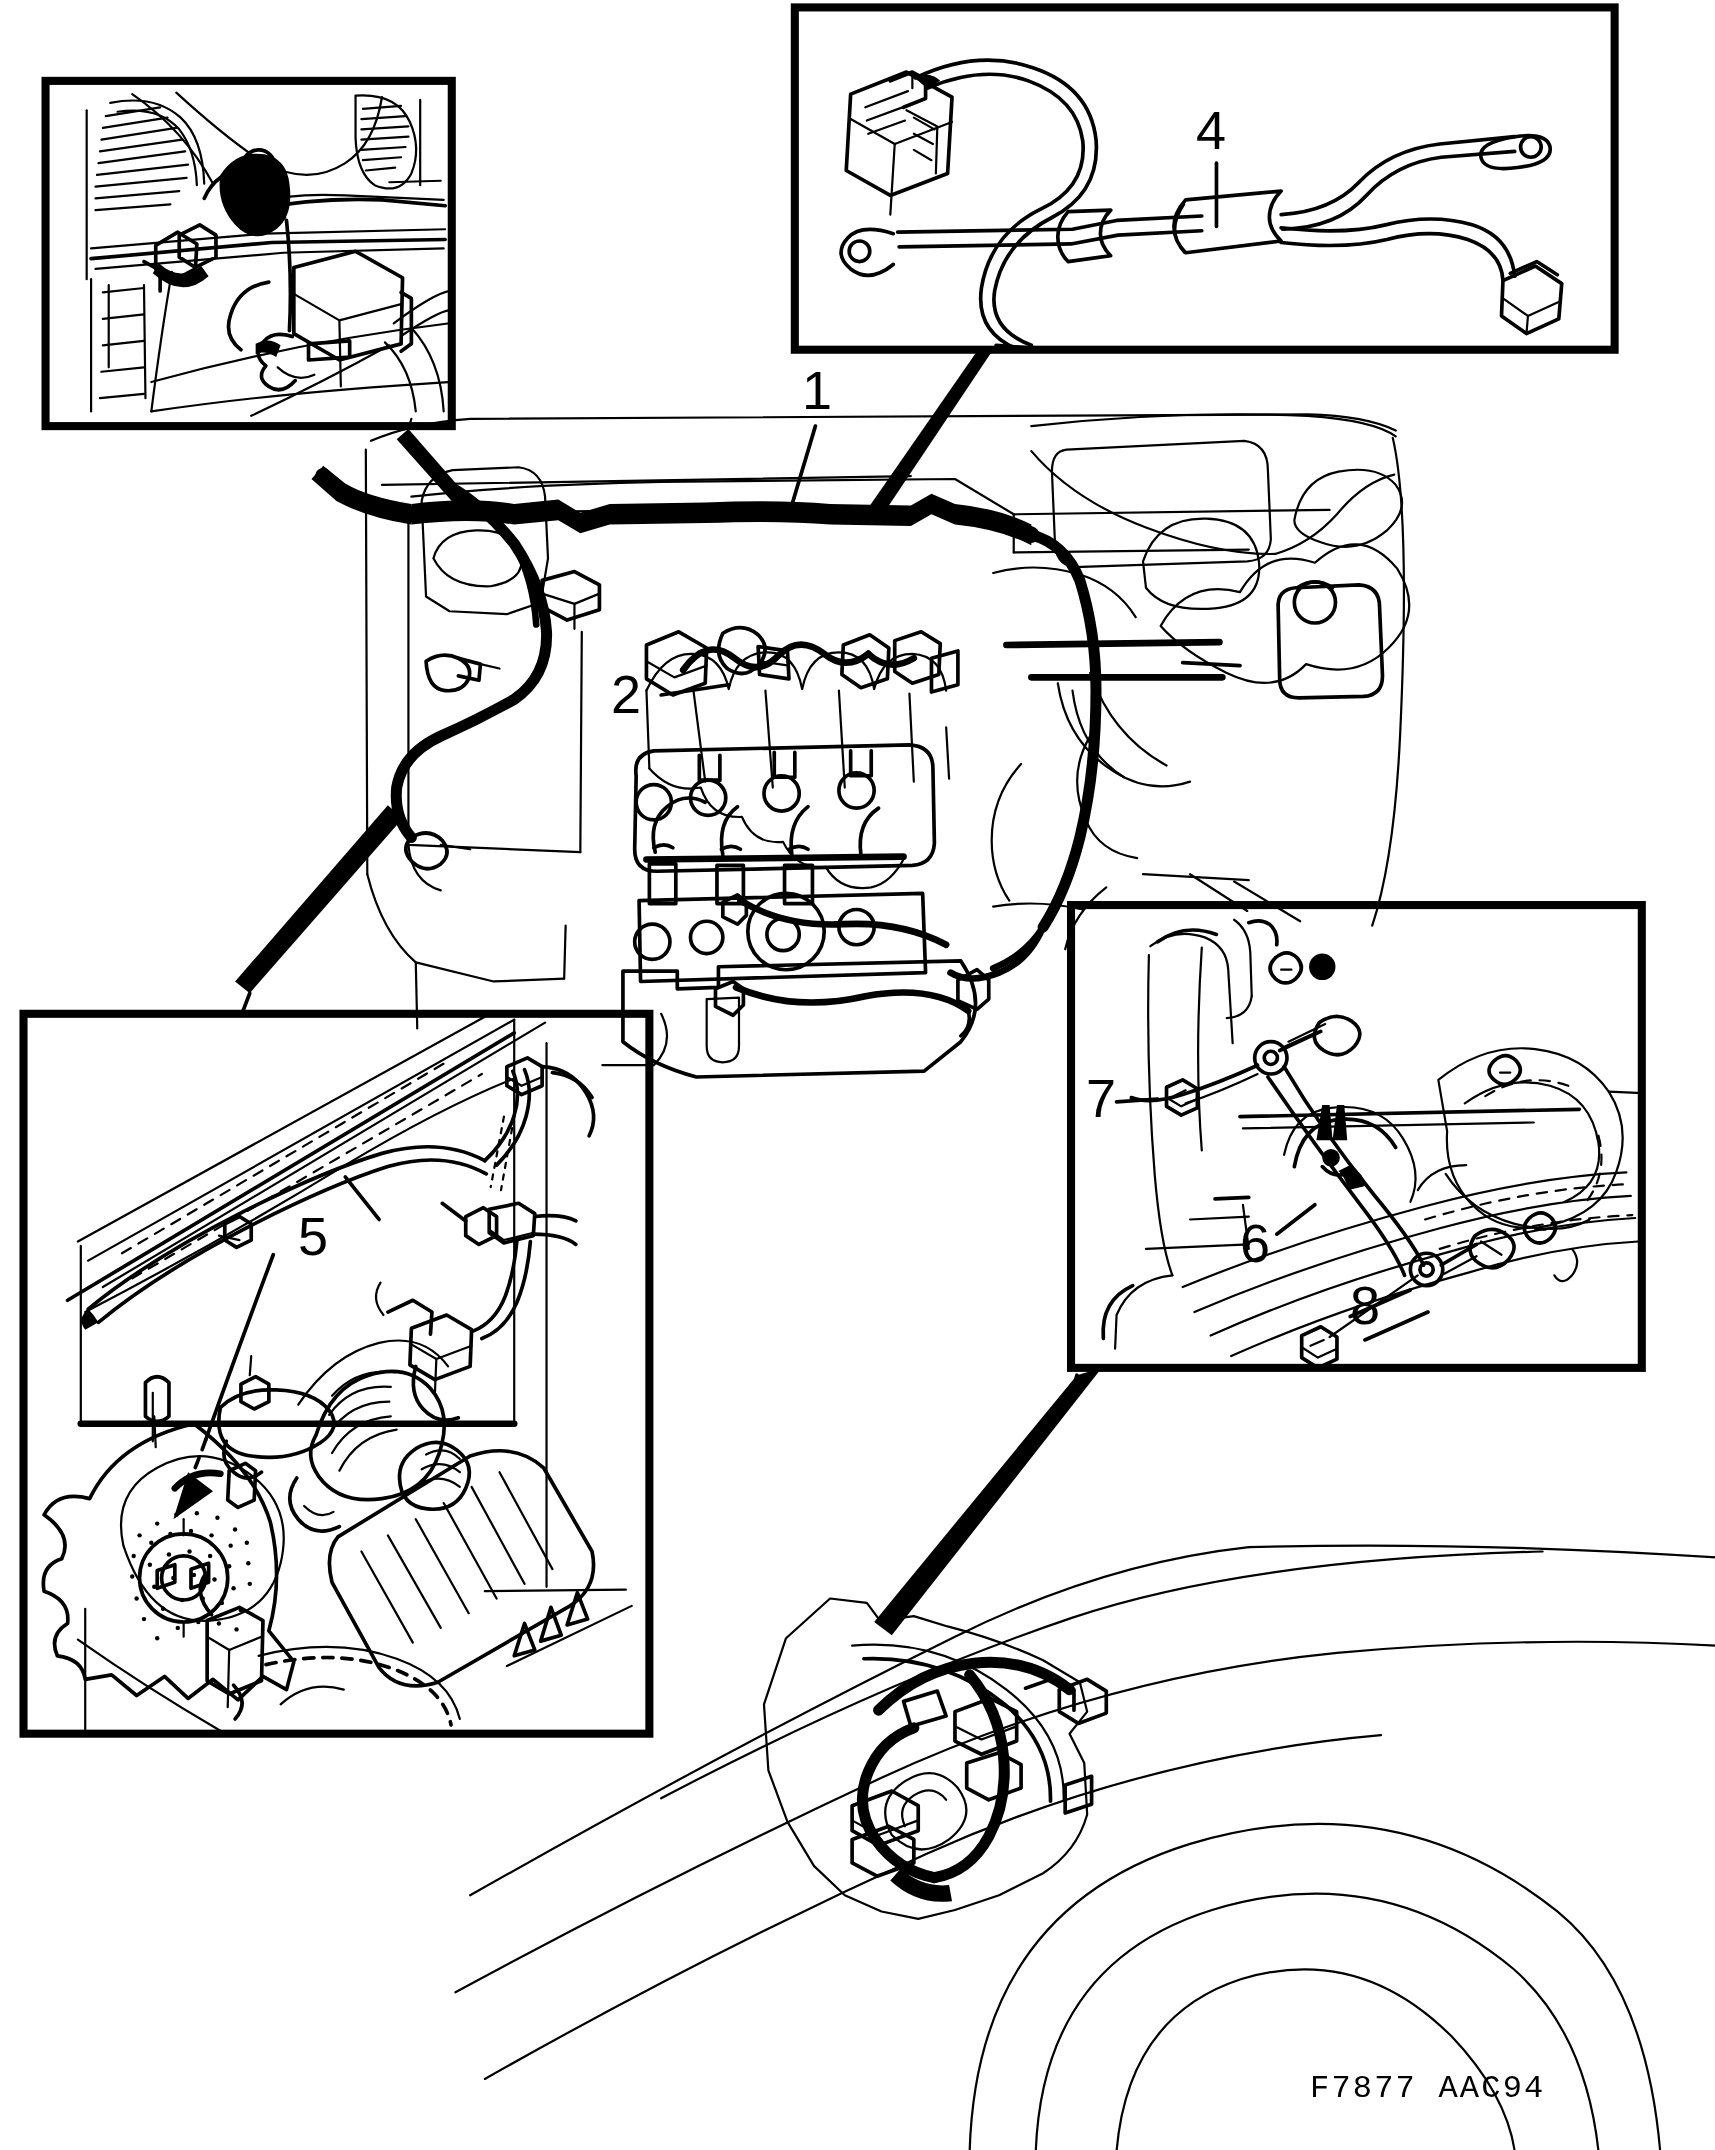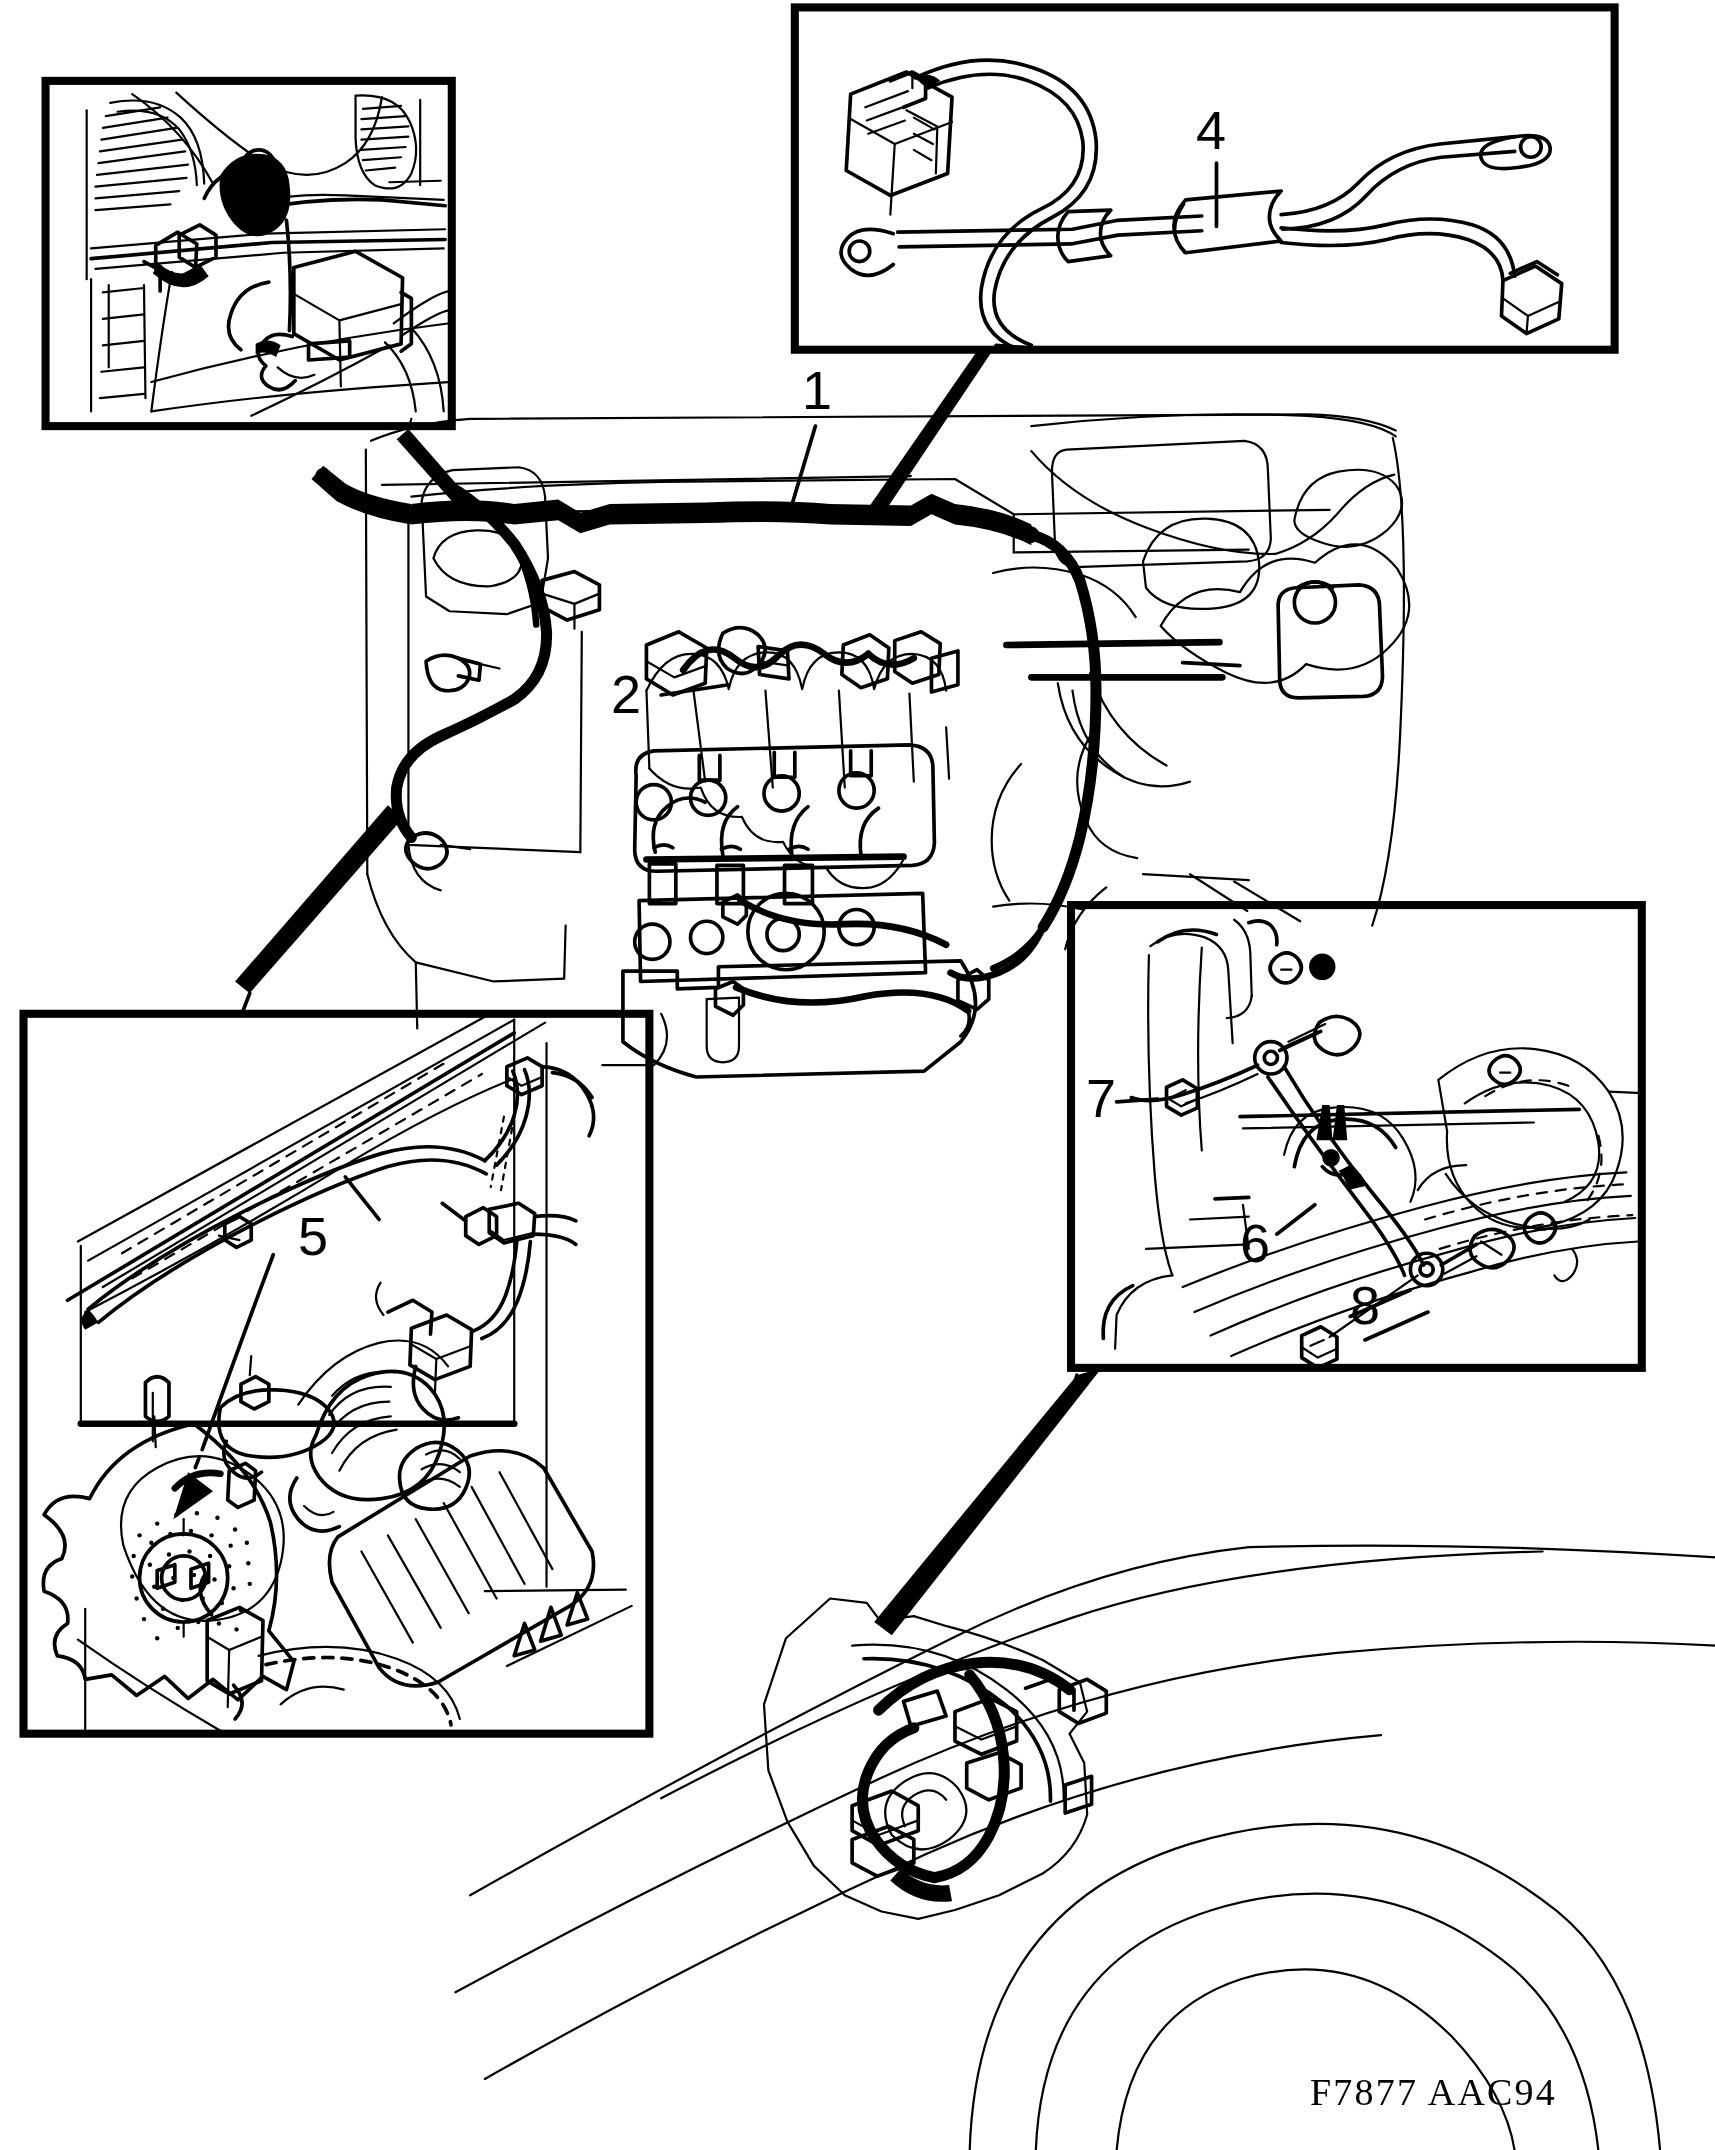--- a/index.html
+++ b/index.html
@@ -23,22 +23,22 @@
   .dashs{stroke-dasharray:7 9;}
   .callout{
     position:absolute;
     font-family:"Liberation Sans","DejaVu Sans",sans-serif;
     font-size:54px;line-height:1;font-weight:400;color:#000;
     letter-spacing:0px;
     -webkit-font-smoothing:none;
   }
   #caption{
     position:absolute;left:1310px;top:2070px;
-    font-family:Liberation Serif, serif;
-    font-size:38px;letter-spacing:2.2px;color:#000;white-space:nowrap;
+    font-family:Liberation Mono, monospace;
+    font-size:32px;letter-spacing:2.2px;color:#000;white-space:nowrap;
   }
 </style>
 </head>
 <body>
 
 <div id="sheet">
 
   <svg class="layer" viewBox="0 0 2336 2928">
 
     <path class="ln t1" d="M505 600 Q560 576 640 570 L1780 564 Q1860 566 1900 586"></path>

